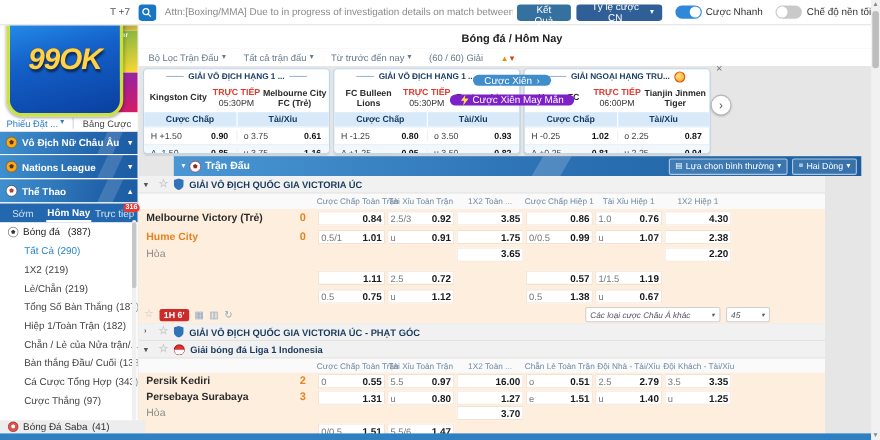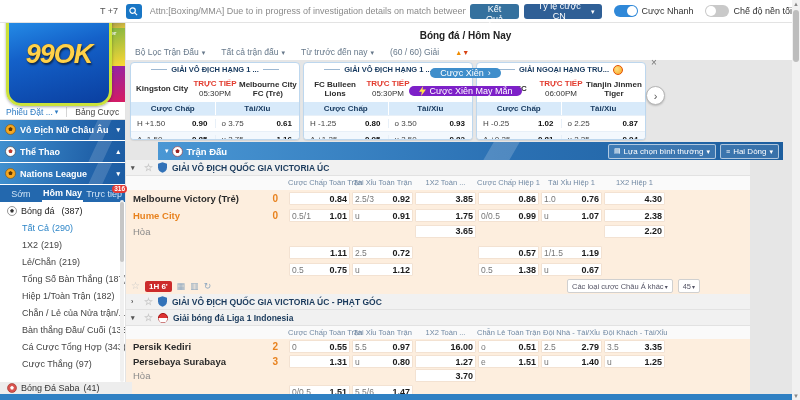--- a/index.html
+++ b/index.html
@@ -138,22 +138,22 @@
          box-sizing:border-box;cursor:pointer;box-shadow:0 0 0 1px #f3e2d2 inset;}
   .ocell.none{background:transparent;box-shadow:none;cursor:default;}
   .ocell.solo{justify-content:flex-end;}
   .ol{font-size:8.5px;color:#777;} .oo{font-size:9px;font-weight:bold;color:#1a1a1a;}
   .h17{height:17px;} .h15{height:15px;} .h14{height:14px;} .h13{height:13px;}
   .spacer6{height:6px;} .spacer2{height:2px;}
   .mrow-footer{height:16px;display:flex;align-items:center;gap:5px;padding:0 50px 0 6px;box-sizing:border-box;}
   .livebadge{background:#cc2b2b;color:#fff;font-size:8px;font-weight:bold;border-radius:2px;padding:1px 4px;}
   .mico{color:#8fa8bf;font-size:9px;cursor:pointer;}
   .fspacer{flex:1;}
-  .chip{display:flex;align-items:center;gap:1px;background:#fff;border:1px solid #d0d0d0;border-radius:2px;
-        font-size:7.5px;color:#556;height:12px;padding:0 4px;cursor:pointer;white-space:nowrap;}
+  .chip{display:flex;align-items:center;gap:19px;background:#fff;border:1px solid #d0d0d0;border-radius:2px;
+        font-size:7.5px;color:#556;height:12px;padding:0 4px;cursor:pointer;white-space:nowrap;font-style:italic;}
   .chip .chev2{font-size:6px;}
   .bottom-bar{position:absolute;left:0;top:394px;width:792px;height:6px;background:#2f80c3;z-index:35;}
 </style>
 </head>
 <body>
 
 <div class="topbar">
   <span class="gmt">T +7</span>
   <button class="searchbtn">
     <svg width="9" height="9" viewBox="0 0 10 10">
@@ -204,33 +204,33 @@
     <div class="side-sec">
       <svg class="ball" width="11" height="11" viewBox="0 0 20 20">
           <circle cx="10" cy="10" r="9" fill="#f6a821" stroke="#7a4a00"></circle>
           <polygon points="10,5.5 13.8,8.3 12.3,12.8 7.7,12.8 6.2,8.3" fill="#5b3400"></polygon>
         </svg>
       <span>Vô Địch Nữ Châu Âu</span>
       <span class="schev">▾</span>
     </div>
     <div class="side-sec">
       <svg class="ball" width="11" height="11" viewBox="0 0 20 20">
+          <circle cx="10" cy="10" r="9" fill="#f6a821" stroke="#7a4a00"></circle>
+          <polygon points="10,5.5 13.8,8.3 12.3,12.8 7.7,12.8 6.2,8.3" fill="#5b3400"></polygon>
+        </svg>
+      <span>Nations League</span>
+      <span class="schev">▾</span>
+    </div>
+    <div class="side-sec">
+      <svg class="ball" width="11" height="11" viewBox="0 0 20 20">
           <circle cx="10" cy="10" r="9" fill="#fff" stroke="#333"></circle>
           <polygon points="10,5.5 13.8,8.3 12.3,12.8 7.7,12.8 6.2,8.3" fill="#c0392b"></polygon>
         </svg>
       <span>Thể Thao</span>
       <span class="schev">▴</span>
-    </div>
-    <div class="side-sec">
-      <svg class="ball" width="11" height="11" viewBox="0 0 20 20">
-          <circle cx="10" cy="10" r="9" fill="#f6a821" stroke="#7a4a00"></circle>
-          <polygon points="10,5.5 13.8,8.3 12.3,12.8 7.7,12.8 6.2,8.3" fill="#5b3400"></polygon>
-        </svg>
-      <span>Nations League</span>
-      <span class="schev">▾</span>
     </div>
     <div class="subtabs">
       <span class="st">Sớm</span>
       <span class="st active">Hôm Nay</span>
       <span class="st">
         <span>Trực tiếp</span>
         <span class="badge">316</span>
       </span>
     </div>
     <div class="side-list">

